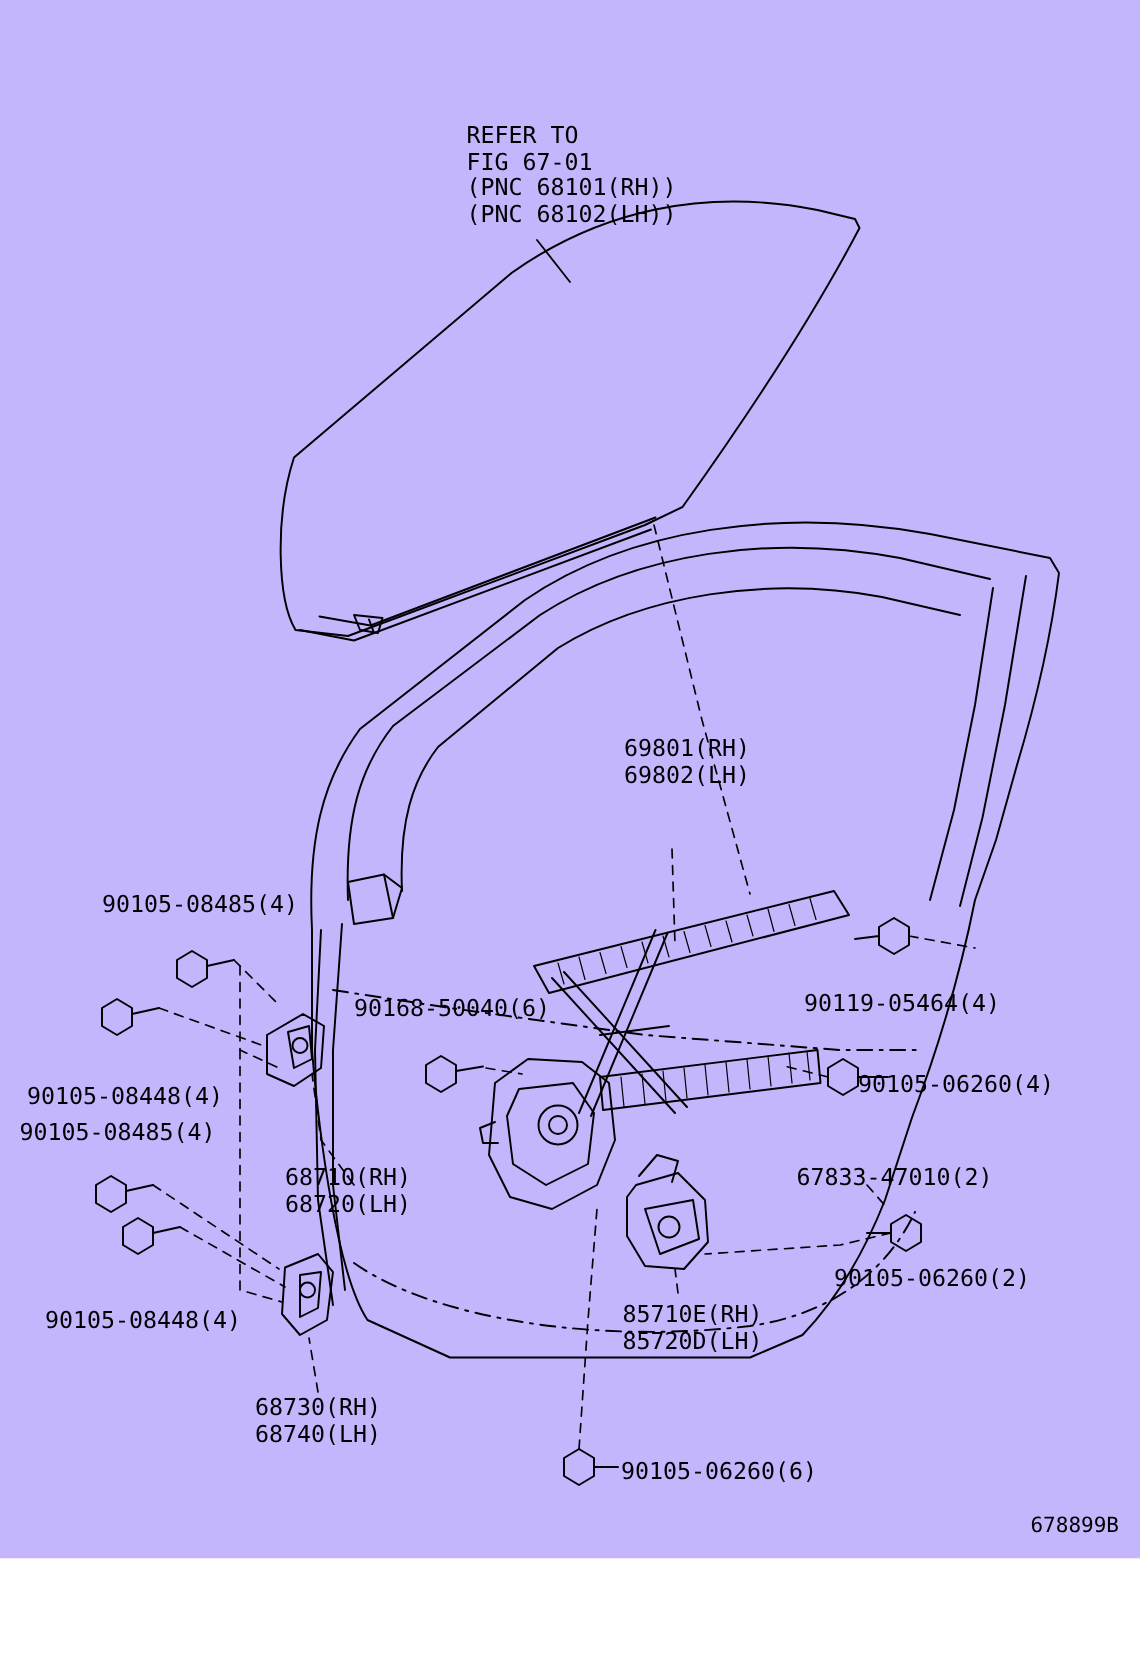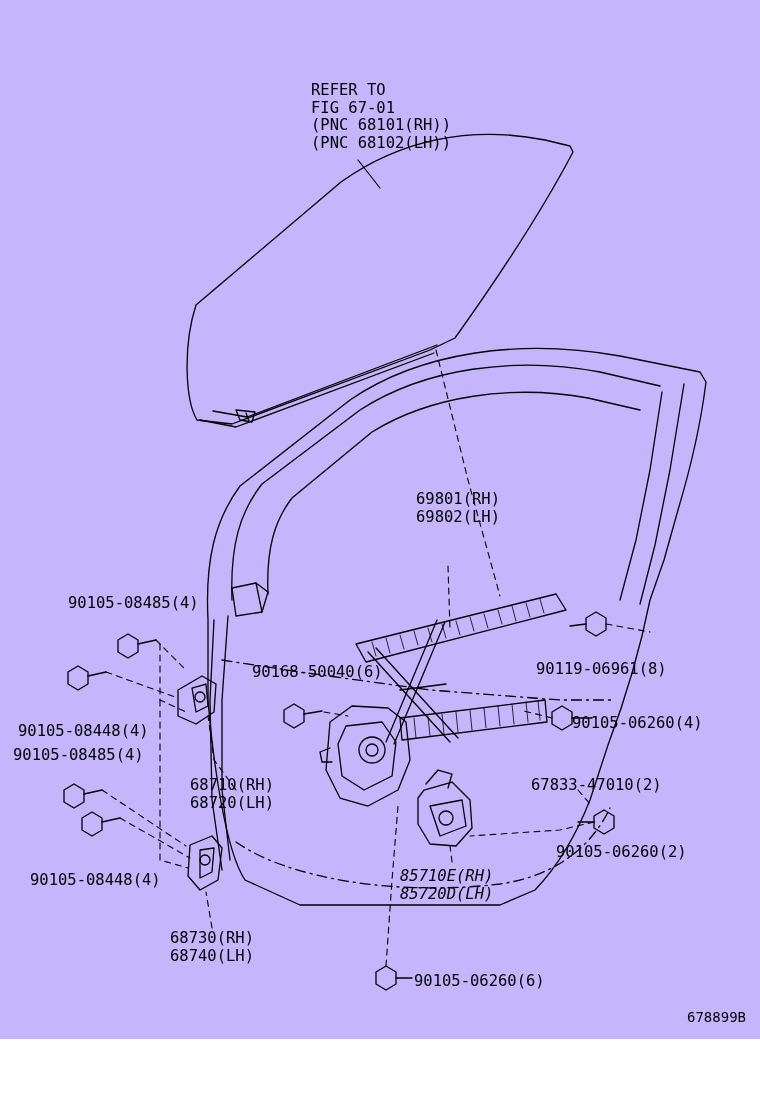--- a/index.html
+++ b/index.html
@@ -280,30 +280,30 @@
     </g>
   </svg>
 
   <div class="lbl" style="left:311px; top:82px;">REFER TO
 FIG 67-01
 (PNC 68101(RH))
 (PNC 68102(LH))</div>
   <div class="lbl" style="left:416px; top:491px;">69801(RH)
 69802(LH)</div>
   <div class="lbl" style="left:68px; top:595px;">90105-08485(4)</div>
-  <div class="lbl" style="left:252px; top:664px;">90168-50040(6)</div>
-  <div class="lbl" style="left:536px; top:661px;">90119-06961(8)</div>
+  <div class="lbl" style="left:236px; top:664px;">90168-50040(6)</div>
+  <div class="lbl" style="left:536px; top:661px;">90119-05464(4)</div>
   <div class="lbl" style="left:18px; top:723px;">90105-08448(4)</div>
   <div class="lbl" style="left:13px; top:747px;">90105-08485(4)</div>
   <div class="lbl" style="left:572px; top:715px;">90105-06260(4)</div>
   <div class="lbl" style="left:531px; top:777px;">67833-47010(2)</div>
   <div class="lbl" style="left:190px; top:777px;">68710(RH)
 68720(LH)</div>
   <div class="lbl" style="left:30px; top:872px;">90105-08448(4)</div>
-  <div class="lbl" style="left:400px; top:868px;font-style:italic;">85710E(RH)
+  <div class="lbl" style="left:415px; top:868px;">85710E(RH)
 85720D(LH)</div>
   <div class="lbl" style="left:556px; top:844px;">90105-06260(2)</div>
   <div class="lbl" style="left:170px; top:930px;">68730(RH)
 68740(LH)</div>
   <div class="lbl" style="left:414px; top:973px;">90105-06260(6)</div>
 
   <div class="corner-id">678899B</div>
 </div>
 
 </body></html>

